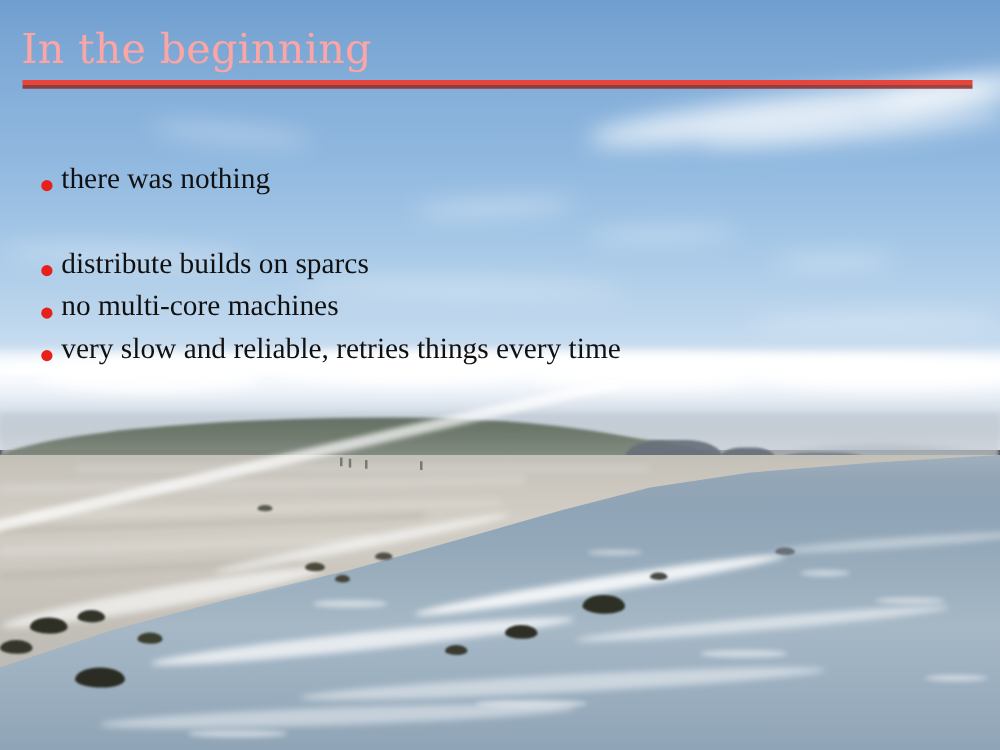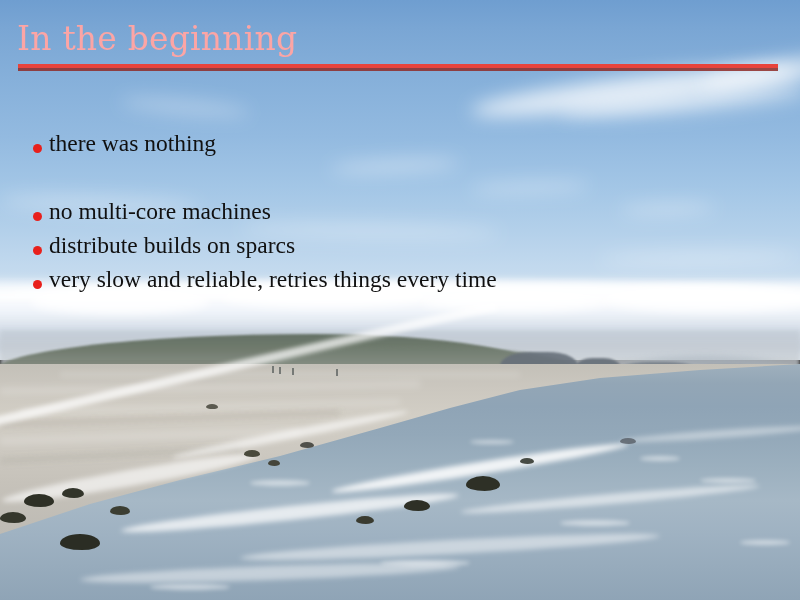--- a/index.html
+++ b/index.html
@@ -475,26 +475,26 @@
       <div class="bullet-row">
         <div class="bullet-dot"></div>
         <div class="bullet-text">there was nothing</div>
       </div>
 
 
       <div class="bullet-row spacer"></div>
 
       <div class="bullet-row">
         <div class="bullet-dot"></div>
-        <div class="bullet-text">no multi-core machines</div>
+        <div class="bullet-text">distribute builds on sparcs</div>
       </div>
 
       <div class="bullet-row">
         <div class="bullet-dot"></div>
-        <div class="bullet-text">distribute builds on sparcs</div>
+        <div class="bullet-text">no multi-core machines</div>
       </div>
 
       <div class="bullet-row">
         <div class="bullet-dot"></div>
         <div class="bullet-text">very slow and reliable, retries things every time</div>
       </div>
 
     </div>
   </div>
 </div>

